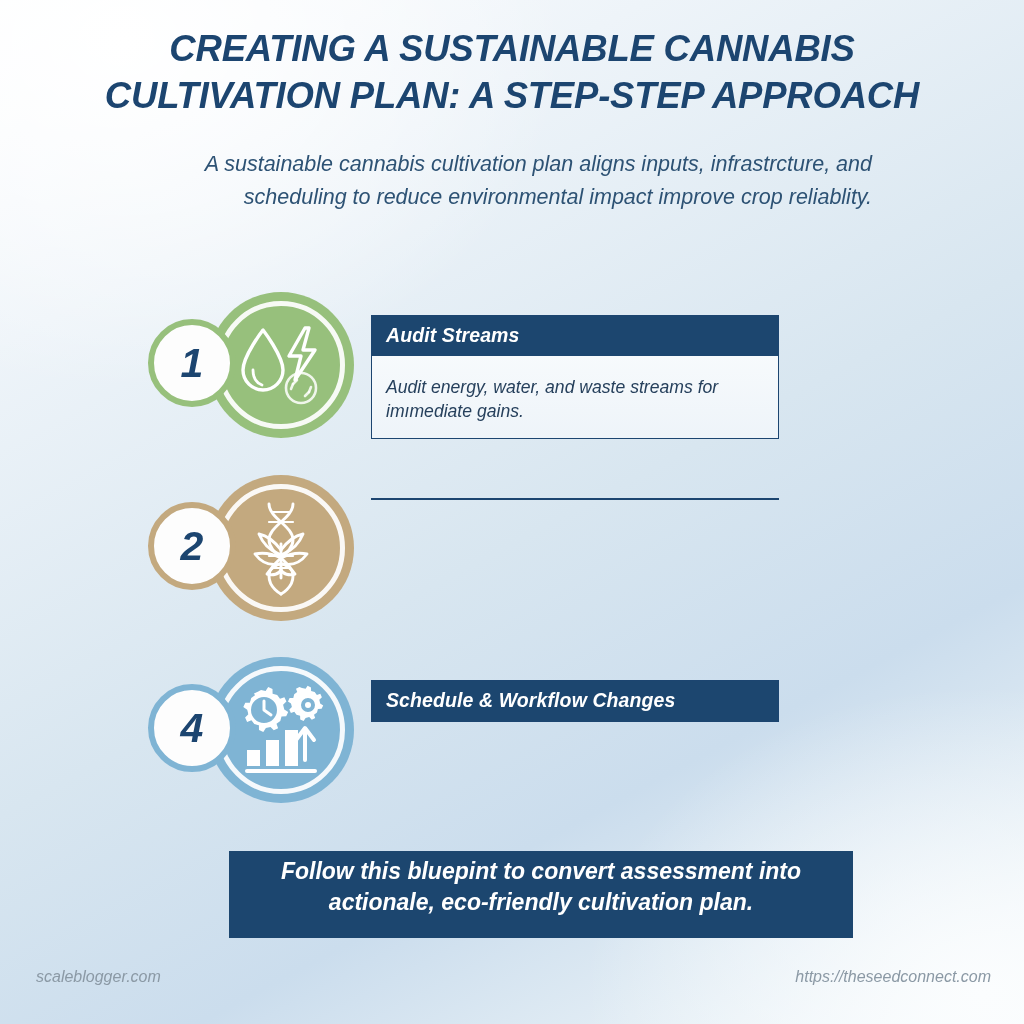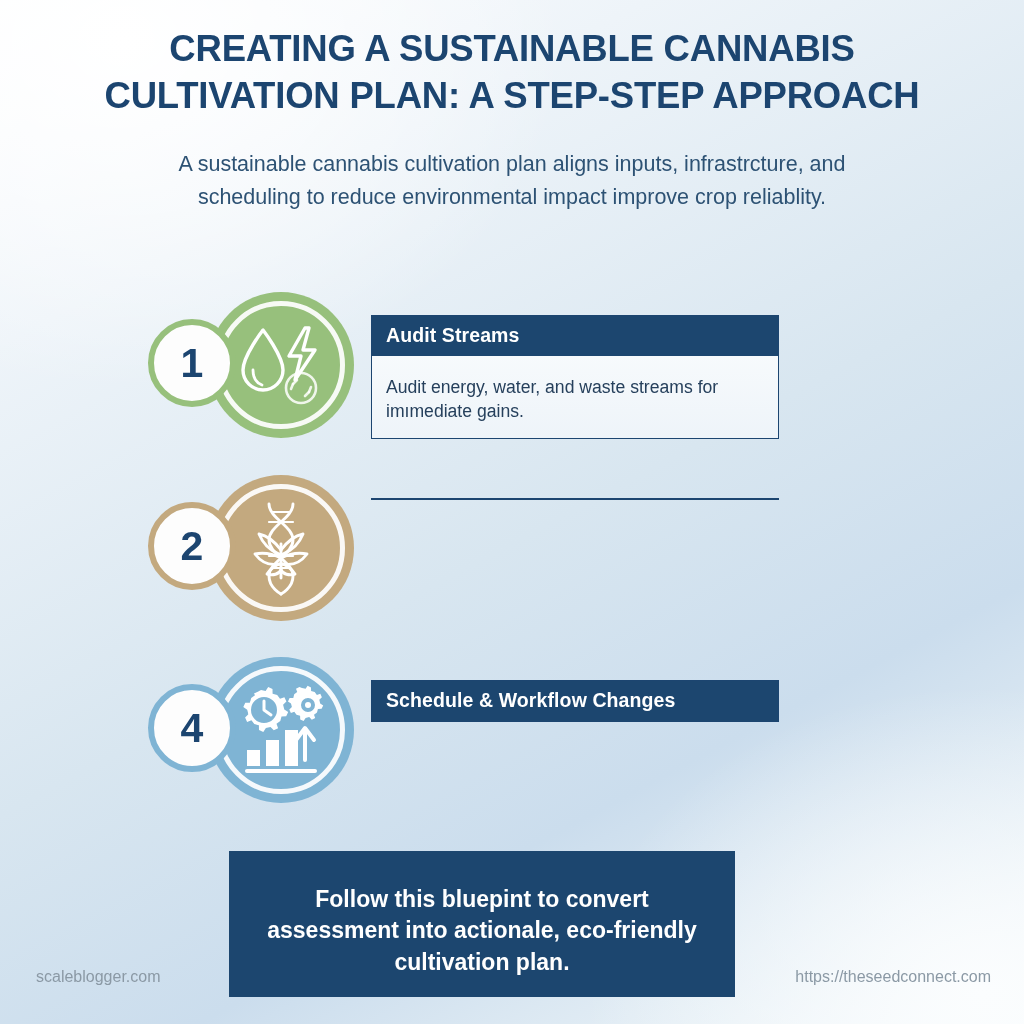--- a/index.html
+++ b/index.html
@@ -12,20 +12,21 @@
   }
 
   #infographic {
     position: relative;
     width: 1024px;
     height: 1024px;
     background:
       radial-gradient(ellipse 70% 55% at 12% 4%, #ffffff 0%, rgba(255,255,255,0) 62%),
       radial-gradient(ellipse 65% 50% at 96% 97%, #fbfdfe 0%, rgba(251,253,254,0) 60%),
       linear-gradient(152deg, #fdfeff 0%, #eef4f9 22%, #d8e6f0 52%, #cbdded 72%, #e7f0f6 90%, #f7fafc 100%);
+    font-style: italic;
   }
 
   
   .title {
     position: absolute;
     top: 26px;
     left: 62px;
     width: 900px;
     text-align: center;
     font-size: 36.5px;
@@ -34,21 +35,21 @@
     letter-spacing: -0.2px;
     color: #1c4570;
     text-transform: uppercase;
   }
 
   .subtitle {
     position: absolute;
     top: 148px;
     left: 152px;
     width: 720px;
-    text-align: center;
+    text-align: right;
     font-size: 21.5px;
     line-height: 1.52;
     color: #2d5274;
   }
 
   
   .step {
     position: absolute;
     left: 0;
     width: 1024px;
@@ -133,28 +134,28 @@
     line-height: 1.38;
     color: #26405c;
     padding: 19px 14px 14px;
   }
 
   
   .banner {
     position: absolute;
     left: 229px;
     top: 851px;
-    width: 506px;
+    width: 624px;
     background: #1c466f;
     color: #ffffff;
     text-align: center;
     font-size: 23px;
     font-weight: bold;
     line-height: 1.36;
-    padding: 33px 22px 19px;
+    padding: 5px 22px 19px;
   }
 
   
   .credit {
     position: absolute;
     top: 968px;
     font-size: 16px;
     color: #8b99a5;
   }
   .credit-left { left: 36px; }

